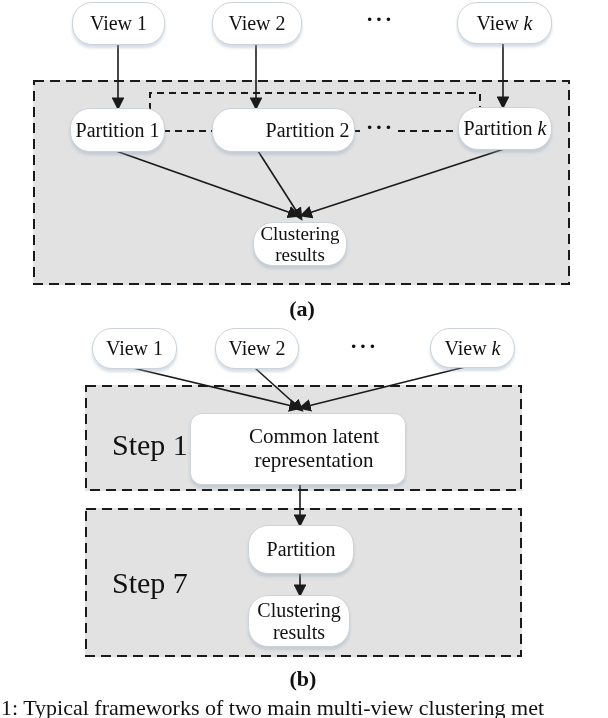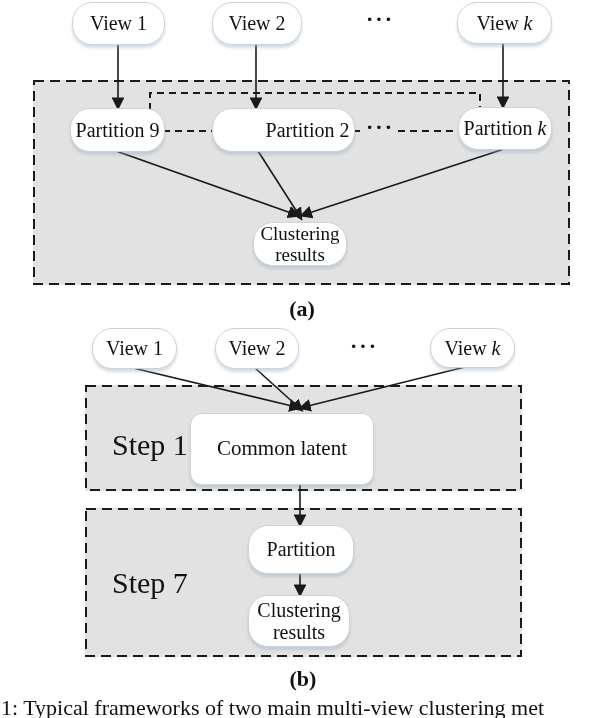--- a/index.html
+++ b/index.html
@@ -12,21 +12,21 @@
   .node{
     position:absolute;background:#ffffff;border:1px solid #cdd3d8;border-radius:20px;
     box-shadow:0 3px 3px rgba(150,170,190,.40);
     display:flex;align-items:center;justify-content:center;
     font-size:20px;line-height:1.12;text-align:center;z-index:3;
   }
   .node .lbl{display:inline-block;white-space:nowrap;}
   .node .line{display:block;white-space:nowrap;}
   .node i{font-style:italic;}
   .two{font-size:19px;}
-  .latent{font-size:21px;border-radius:12px;}
+  .latent{font-size:21px;border-radius:12px;padding-left:32px;}
   .dots{
     position:absolute;z-index:3;font-weight:bold;font-size:22px;letter-spacing:2px;
     text-align:center;line-height:1;
   }
   .steplabel{position:absolute;z-index:3;font-size:30px;}
   .sublabel{position:absolute;z-index:3;font-weight:bold;font-size:22px;text-align:center;width:40px;}
   .caption{position:absolute;z-index:3;font-size:22px;white-space:nowrap;}
 </style>
 </head>
 <body>
@@ -81,21 +81,21 @@
   </div>
   <div class="node" style="left:212px;top:2px;width:88px;height:41px;">
     <div class="lbl"><span>View 2</span><i></i></div>
   </div>
   <div class="dots" style="left:362px;top:8px;width:36px;">···</div>
   <div class="node" style="left:457px;top:2px;width:93px;height:40px;">
     <div class="lbl"><span>View </span><i>k</i></div>
   </div>
 
   <div class="node" style="left:70px;top:108px;width:93px;height:42px;">
-    <div class="lbl"><span>Partition 9</span><i></i></div>
+    <div class="lbl"><span>Partition 1</span><i></i></div>
   </div>
   <div class="node" style="left:212px;top:108px;width:93px;height:42px;padding-left:48px;">
     <div class="lbl"><span>Partition 2</span><i></i></div>
   </div>
   <div class="dots" style="left:361px;top:116px;width:38px;">···</div>
   <div class="node" style="left:458px;top:107px;width:92px;height:41px;align-items:center;">
     <div class="lbl"><span>Partition </span><i>k</i></div>
   </div>
 
   <div class="node two" style="left:253px;top:222px;width:92px;height:42px;">
@@ -116,20 +116,21 @@
   <div class="dots" style="left:346px;top:335px;width:36px;">···</div>
   <div class="node" style="left:430px;top:328px;width:83px;height:38px;">
     <div class="lbl"><span>View </span><i>k</i></div>
   </div>
 
   <div class="steplabel" style="left:112px;top:428px;">Step 1</div>
 
   <div class="node latent" style="left:190px;top:413px;width:182px;height:70px;">
     <div class="lbl">
       <span class="line">Common latent</span>
+      <span class="line">representation</span>
     </div>
   </div>
 
   <div class="steplabel" style="left:112px;top:566px;">Step 7</div>
 
   <div class="node" style="left:248px;top:525px;width:104px;height:47px;">
     <div class="lbl"><span>Partition</span></div>
   </div>
 
   <div class="node two" style="left:248px;top:595px;width:100px;height:50px;font-size:20px;">

